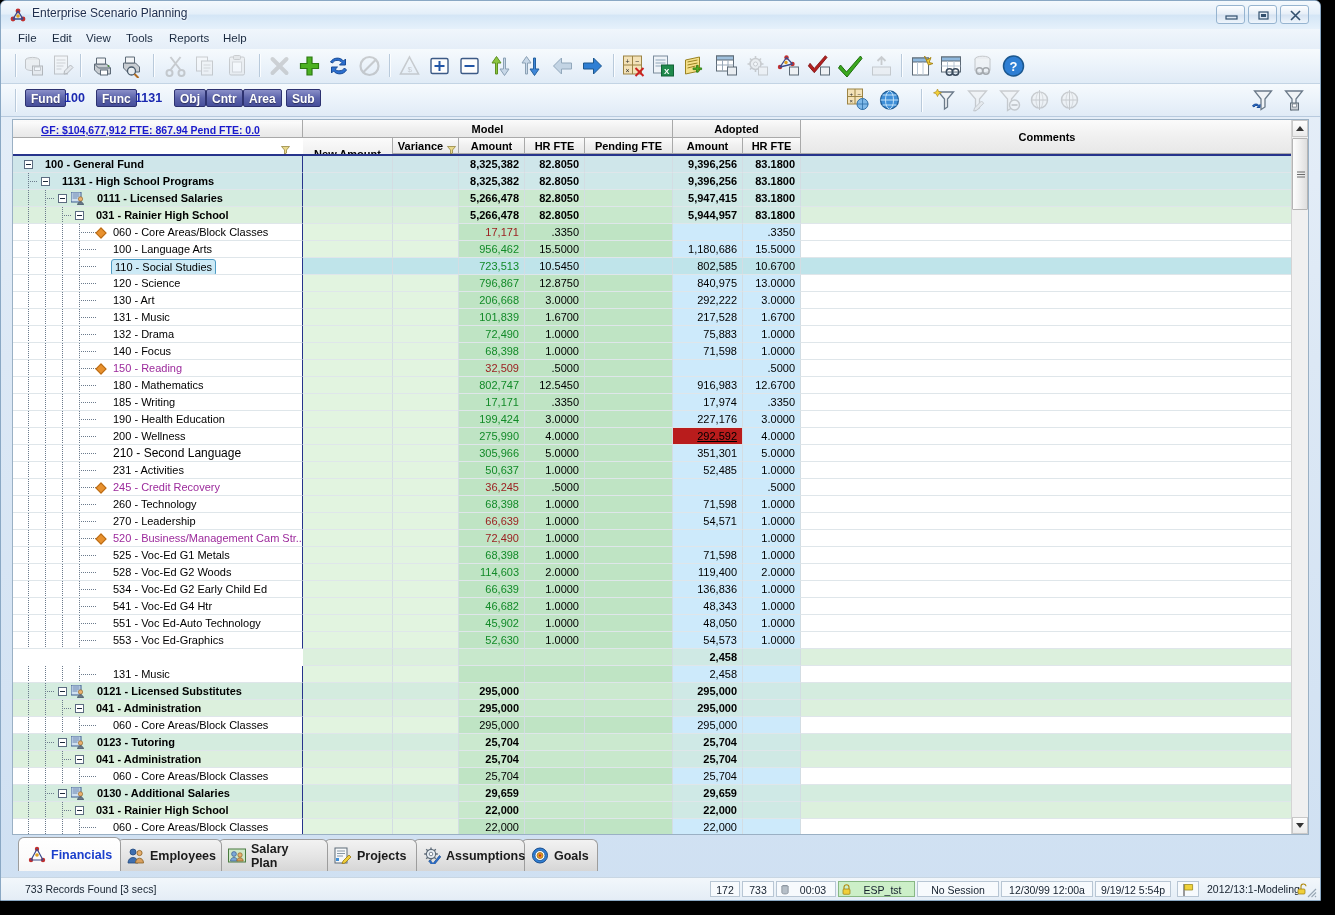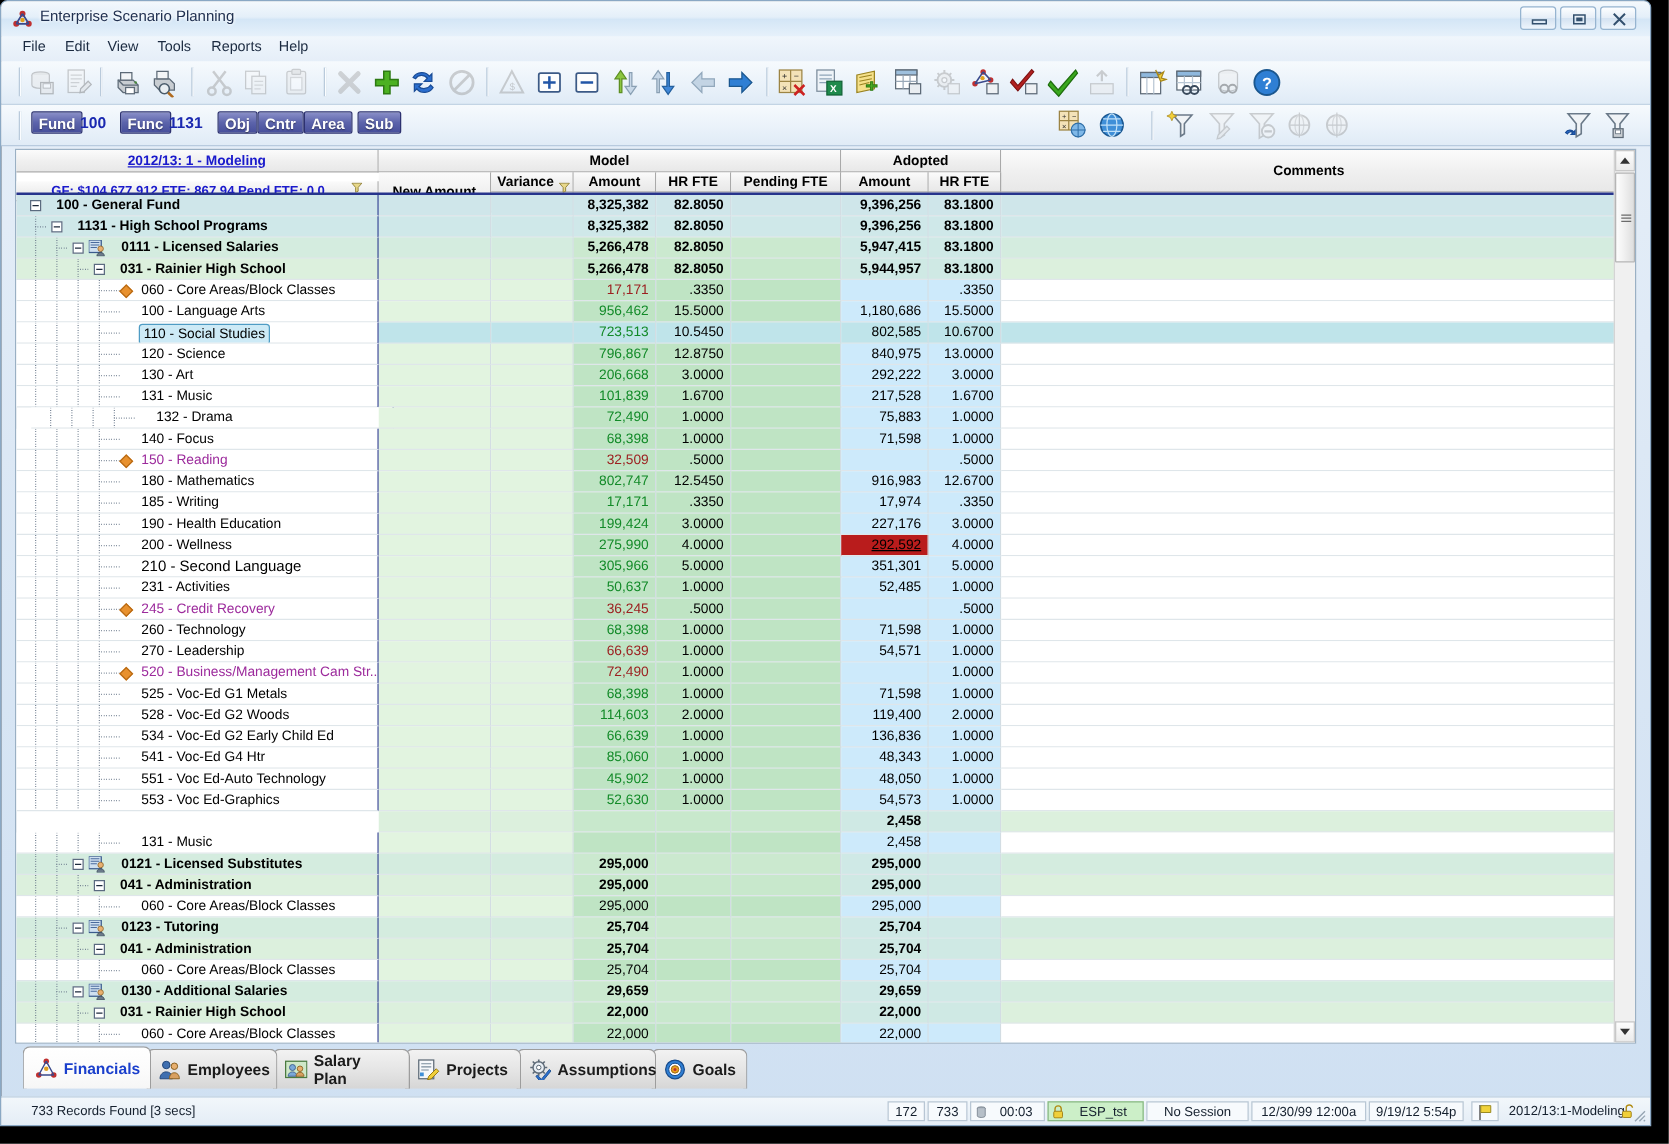--- a/index.html
+++ b/index.html
@@ -463,21 +463,21 @@
 
   <div id="grid">
 
     <div id="hdr">
 
       <div class="hcell lnk" style="left:0;top:0;width:290px;height:18px;">2012/13: 1 - Modeling</div>
       <div class="hcell" style="left:290px;top:0;width:370px;height:18px;">Model</div>
       <div class="hcell" style="left:660px;top:0;width:128px;height:18px;">Adopted</div>
       <div class="hcell" style="left:788px;top:0;width:492px;height:34px;border-right:none;">Comments</div>
 
-      <div class="hcell lnk sm" style="left:0;top:25px;width:290px;height:16px;padding-right:14px;text-align:center;">GF: $104,677,912  FTE: 867.94  Pend FTE: 0.0</div>
+      <div class="hcell lnk sm" style="left:0;top:2px;width:290px;height:16px;padding-right:14px;text-align:center;">GF: $104,677,912  FTE: 867.94  Pend FTE: 0.0</div>
       <svg class="funnel" style="left:268px;top:26px" viewBox="0 0 9 8">
         <path d="M.5.5h8L5.5 4v3l-2 1V4z" fill="#e8d88a" stroke="#8a7a30" stroke-width=".7"></path>
       </svg>
 
       <div class="hcell" style="left:290px;top:18px;width:90px;height:32px;">New Amount</div>
       <div class="hcell" style="left:380px;top:18px;width:66px;height:16px;padding-right:10px;">Variance</div>
       <svg class="funnel" style="left:434px;top:26px" viewBox="0 0 9 8">
         <path d="M.5.5h8L5.5 4v3l-2 1V4z" fill="#e8d88a" stroke="#8a7a30" stroke-width=".7"></path>
       </svg>
       <div class="hcell" style="left:446px;top:18px;width:66px;height:16px;">Amount</div>
@@ -663,21 +663,21 @@
           <div class="cell c-new num" style="background: rgb(226, 244, 224); color: rgb(0, 0, 0);"></div>
           <div class="cell c-var num" style="background: rgb(226, 244, 224); color: rgb(0, 0, 0);"></div>
           <div class="cell c-amt num" style="background: rgb(191, 228, 196); color: rgb(18, 138, 40);">101,839</div>
           <div class="cell c-fte num" style="background: rgb(191, 228, 196); color: rgb(0, 0, 0);">1.6700</div>
           <div class="cell c-pend num" style="background: rgb(191, 228, 196); color: rgb(0, 0, 0);"></div>
           <div class="cell c-aamt num" style="background: rgb(205, 234, 251); color: rgb(0, 0, 0);">217,528</div>
           <div class="cell c-afte num" style="background: rgb(205, 234, 251); color: rgb(0, 0, 0);">1.6700</div>
           <div class="cell c-cmt" style="background: rgb(255, 255, 255); color: rgb(0, 0, 0);"></div>
         </div>
         <div class="row" style="top: 170px;">
-          <div class="cell c-tree" style="background: rgb(255, 255, 255); margin-left: 12px;">
+          <div class="cell c-tree" style="background: rgb(255, 255, 255);">
             <div class="dotline-v" style="left: 15px;"></div>
             <div class="dotline-v" style="left: 32px;"></div>
             <div class="dotline-v" style="left: 49px;"></div>
             <div class="dotline-v" style="left: 66px;"></div>
             <div class="dotline-h" style="left: 66px; width: 17px;"></div>
             <div class="treelabel" style="left: 100px; font-weight: normal; color: rgb(0, 0, 0); font-size: 11px;">132 - Drama</div>
           </div>
           <div class="cell c-new num" style="background: rgb(226, 244, 224); color: rgb(0, 0, 0);"></div>
           <div class="cell c-var num" style="background: rgb(226, 244, 224); color: rgb(0, 0, 0);"></div>
           <div class="cell c-amt num" style="background: rgb(191, 228, 196); color: rgb(18, 138, 40);">72,490</div>
@@ -964,21 +964,21 @@
           <div class="cell c-tree" style="background: rgb(255, 255, 255);">
             <div class="dotline-v" style="left: 15px;"></div>
             <div class="dotline-v" style="left: 32px;"></div>
             <div class="dotline-v" style="left: 49px;"></div>
             <div class="dotline-v" style="left: 66px;"></div>
             <div class="dotline-h" style="left: 66px; width: 17px;"></div>
             <div class="treelabel" style="left: 100px; font-weight: normal; color: rgb(0, 0, 0); font-size: 11px;">541 - Voc-Ed G4 Htr</div>
           </div>
           <div class="cell c-new num" style="background: rgb(226, 244, 224); color: rgb(0, 0, 0);"></div>
           <div class="cell c-var num" style="background: rgb(226, 244, 224); color: rgb(0, 0, 0);"></div>
-          <div class="cell c-amt num" style="background: rgb(191, 228, 196); color: rgb(18, 138, 40);">85,060</div>
+          <div class="cell c-amt num" style="background: rgb(191, 228, 196); color: rgb(18, 138, 40);">46,682</div>
           <div class="cell c-fte num" style="background: rgb(191, 228, 196); color: rgb(0, 0, 0);">1.0000</div>
           <div class="cell c-pend num" style="background: rgb(191, 228, 196); color: rgb(0, 0, 0);"></div>
           <div class="cell c-aamt num" style="background: rgb(205, 234, 251); color: rgb(0, 0, 0);">48,343</div>
           <div class="cell c-afte num" style="background: rgb(205, 234, 251); color: rgb(0, 0, 0);">1.0000</div>
           <div class="cell c-cmt" style="background: rgb(255, 255, 255); color: rgb(0, 0, 0);"></div>
         </div>
         <div class="row" style="top: 459px;">
           <div class="cell c-tree" style="background: rgb(255, 255, 255);">
             <div class="dotline-v" style="left: 15px;"></div>
             <div class="dotline-v" style="left: 32px;"></div>

